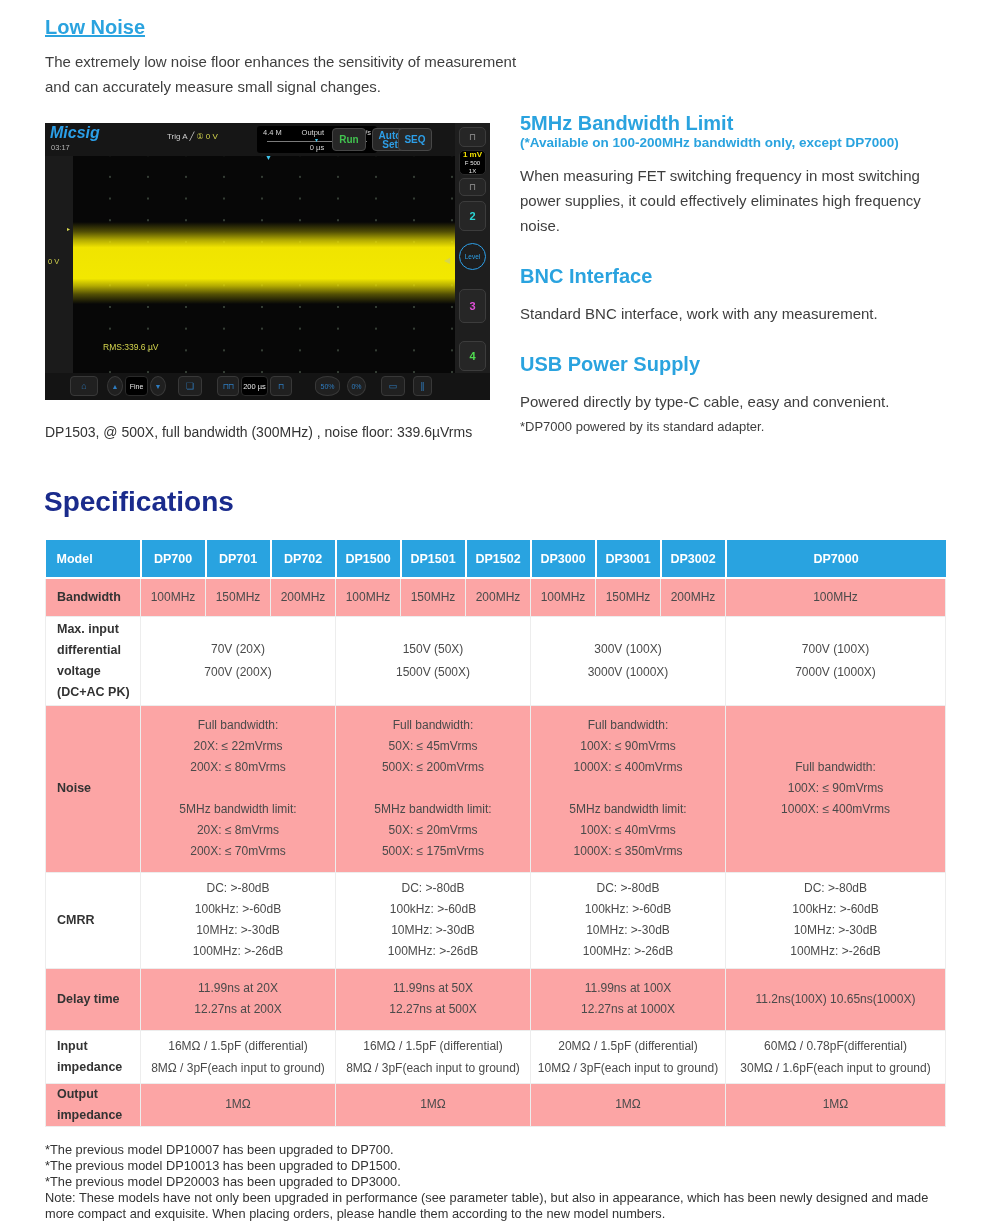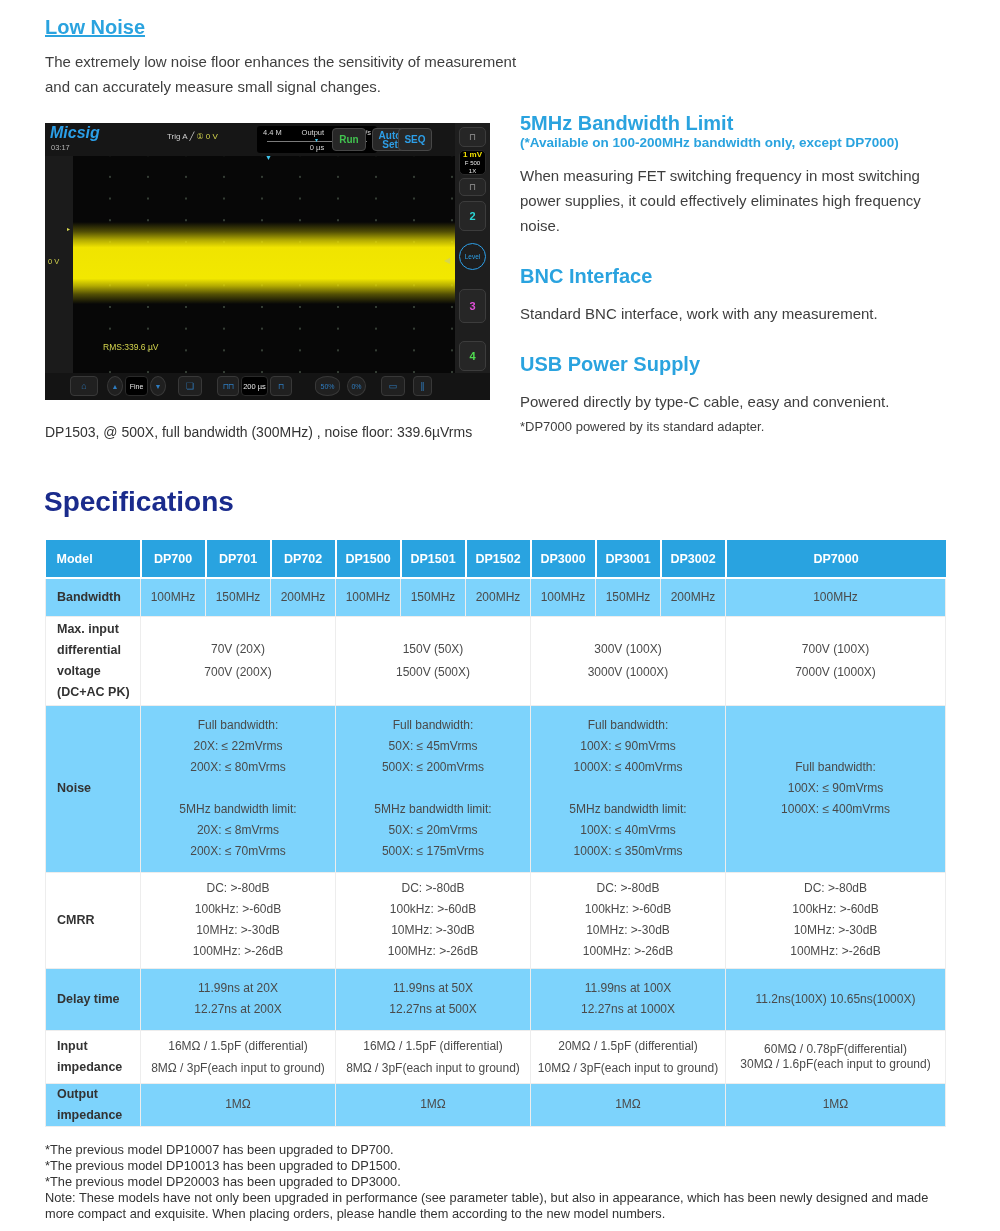--- a/index.html
+++ b/index.html
@@ -84,21 +84,21 @@
   
   #spec-title { left:44px; top:486px; font-size:28px; font-weight:bold; color:#1a2b8c; }
 
   #spec-wrap { left:45px; top:540px; }
   table.spec { border-collapse:collapse; width:900px; table-layout:fixed; font-size:12px; color:#4a4a4a; }
   table.spec th { background:#29a3e0; color:#fff; font-size:12.5px; font-weight:bold; height:38px; border-right:2px solid #fff; border-bottom:2px solid #fff; text-align:center; }
   table.spec th.first { text-align:left; padding-left:11px; }
   table.spec th.last { border-right:none; }
   table.spec td { border:1px solid #ededed; text-align:center; vertical-align:middle; white-space:pre-line; line-height:21px; }
   table.spec td.lbl { text-align:left; padding-left:11px; font-weight:bold; color:#333; font-size:12.5px; line-height:21px; }
-  tr.gray td { background:#7dd3fc; }
+  tr.gray td { background:#fca5a5; }
   tr.white td { background:#fff; }
 
   #footnotes { left:45px; top:1142px; width:912px; font-size:12.8px; color:#333; line-height:16px; }
   #footnotes div { margin:0; }
 </style>
 </head>
 <body>
 
 <div id="page">
 
@@ -309,21 +309,21 @@
         </tr>
         <tr class="white" style="height:53px;">
           <td class="lbl">Input
 impedance</td>
           <td colspan="3" style="line-height:22px;">16MΩ / 1.5pF (differential)
 8MΩ / 3pF(each input to ground)</td>
           <td colspan="3" style="line-height:22px;">16MΩ / 1.5pF (differential)
 8MΩ / 3pF(each input to ground)</td>
           <td colspan="3" style="line-height:22px;">20MΩ / 1.5pF (differential)
 10MΩ / 3pF(each input to ground)</td>
-          <td style="line-height:15px;">60MΩ / 0.78pF(differential)
+          <td style="line-height:22px;">60MΩ / 0.78pF(differential)
 30MΩ / 1.6pF(each input to ground)</td>
         </tr>
         <tr class="gray" style="height:42px;">
           <td class="lbl">Output
 impedance</td>
           <td colspan="3">1MΩ</td>
           <td colspan="3">1MΩ</td>
           <td colspan="3">1MΩ</td>
           <td>1MΩ</td>
         </tr>

